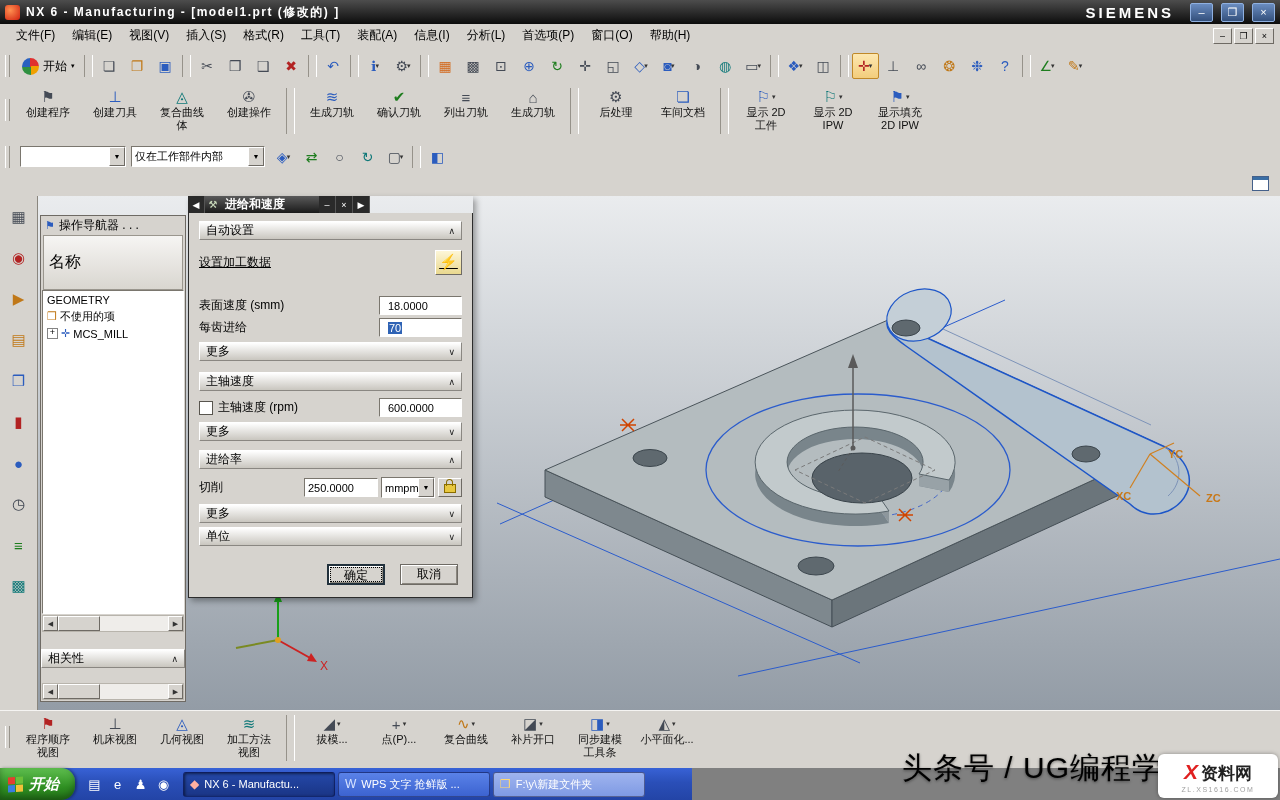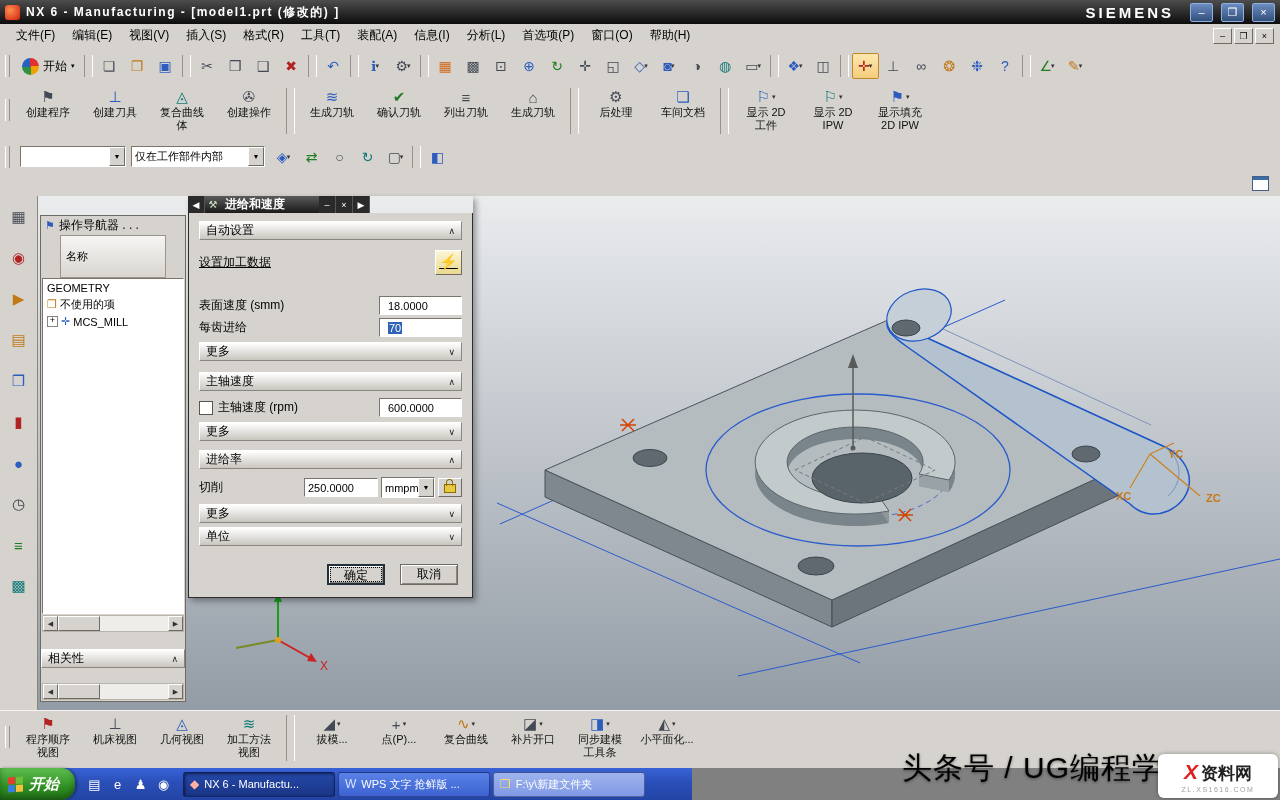--- a/index.html
+++ b/index.html
@@ -56,21 +56,21 @@
   .resbar{position:absolute;left:0;top:0;bottom:0;width:38px;background:#d6d3ce;border-right:1px solid #8a867e;
           display:flex;flex-direction:column;align-items:center;padding-top:8px;gap:15px;box-sizing:border-box;}
   .resicon{width:26px;height:26px;display:flex;align-items:center;justify-content:center;font-size:15px;}
   .viewport{position:absolute;left:38px;top:0;width:1242px;height:514px;display:block;}
   
   .navpanel{position:absolute;left:40px;top:19px;width:146px;height:487px;background:#d6d3ce;
             border:1px solid #6e6a64;box-sizing:border-box;display:flex;flex-direction:column;z-index:5;}
   .nav-header{height:19px;display:flex;align-items:center;gap:4px;padding:0 4px;font-size:12px;flex:none;}
   .nav-hicon{font-size:11px;}
   .nav-colhead{height:17px;flex:none;background:linear-gradient(#f6f5f3,#d9d6d0);border:1px solid #9a968e;
-               font-size:11px;padding:12px 5px;display:flex;align-items:center;margin:0 19px;}
+               font-size:16px;padding:18px 5px;display:flex;align-items:center;margin:0 2px;}
   .nav-tree{flex:1;background:#fff;border:1px solid;border-color:#7a766e #fff #fff #7a766e;margin:0 1px;overflow:hidden;}
   .tree-row{height:17px;display:flex;align-items:center;gap:3px;padding-left:4px;font-size:11px;white-space:nowrap;}
   .expander{width:9px;height:9px;border:1px solid #848484;background:#fff;font-size:9px;line-height:7px;
             text-align:center;flex:none;box-sizing:content-box;}
   .expander:empty{display:none;}
   .tree-icon{font-size:11px;}
   .tree-icon:empty{display:none;}
   .hscroll{height:15px;flex:none;display:flex;background:#efedea;border:1px solid #b8b4ac;margin:1px;}
   .sbtn{width:15px;background:#d6d3ce;border:1px solid;border-color:#fff #6e6a64 #6e6a64 #fff;font-size:7px;
         display:flex;align-items:center;justify-content:center;color:#333;box-sizing:border-box;}

